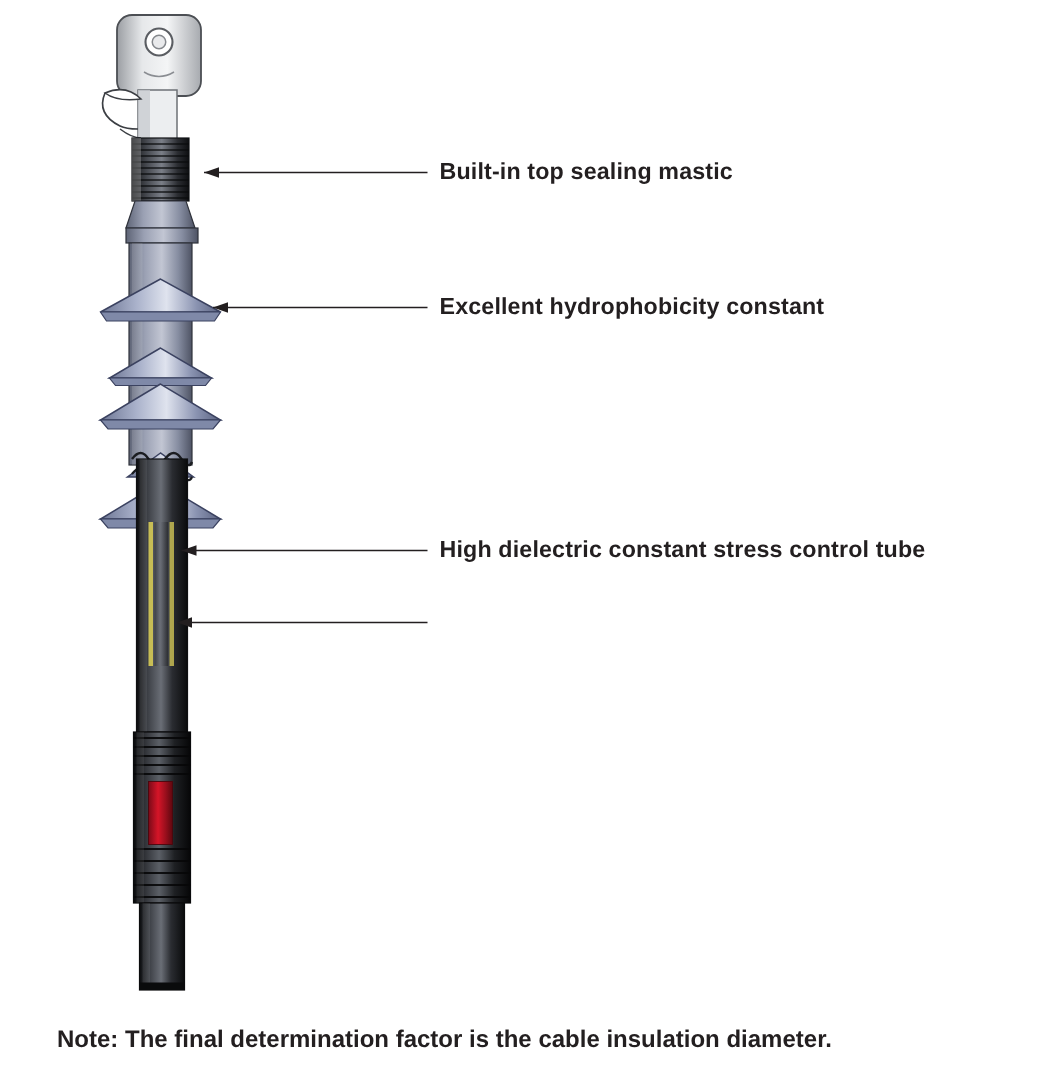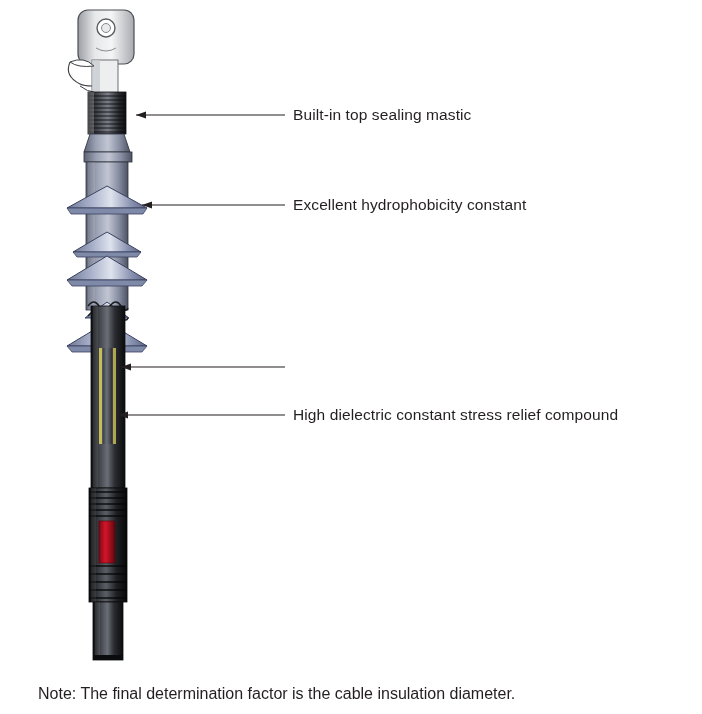--- a/index.html
+++ b/index.html
@@ -14,20 +14,21 @@
     font-family: "Liberation Sans", sans-serif;
     color: #231f20;
     overflow: hidden;
   }
   #diagram-root {
     position: absolute;
     left: 0;
     top: 0;
     width: 702px;
     height: 560px;
+    font-weight: bold;
   }
   .figure-svg {
     position: absolute;
     left: 0;
     top: 0;
     width: 702px;
     height: 714px;
   }
   .callout-label {
     position: absolute;
@@ -219,18 +220,18 @@
         <line x1="285" y1="415" x2="118" y2="415"></line>
         <path d="M118 415 l10 -3.5 v7 z" fill="#231f20" stroke="none"></path>
       </g>
     </g>
   </svg>
 
   <div class="callout-label" style="left:293px; top:106px;">Built-in top sealing mastic</div>
 
   <div class="callout-label" style="left:293px; top:196px;">Excellent hydrophobicity constant</div>
 
-
-  <div class="callout-label" style="left:293px; top:406px;">High dielectric constant stress relief compound</div>
+  <div class="callout-label" style="left:293px; top:358px;">High dielectric constant stress control tube</div>
+
 
   <div class="note-text">Note: The final determination factor is the cable insulation diameter.</div>
 
 </div>
 
 </body></html>

